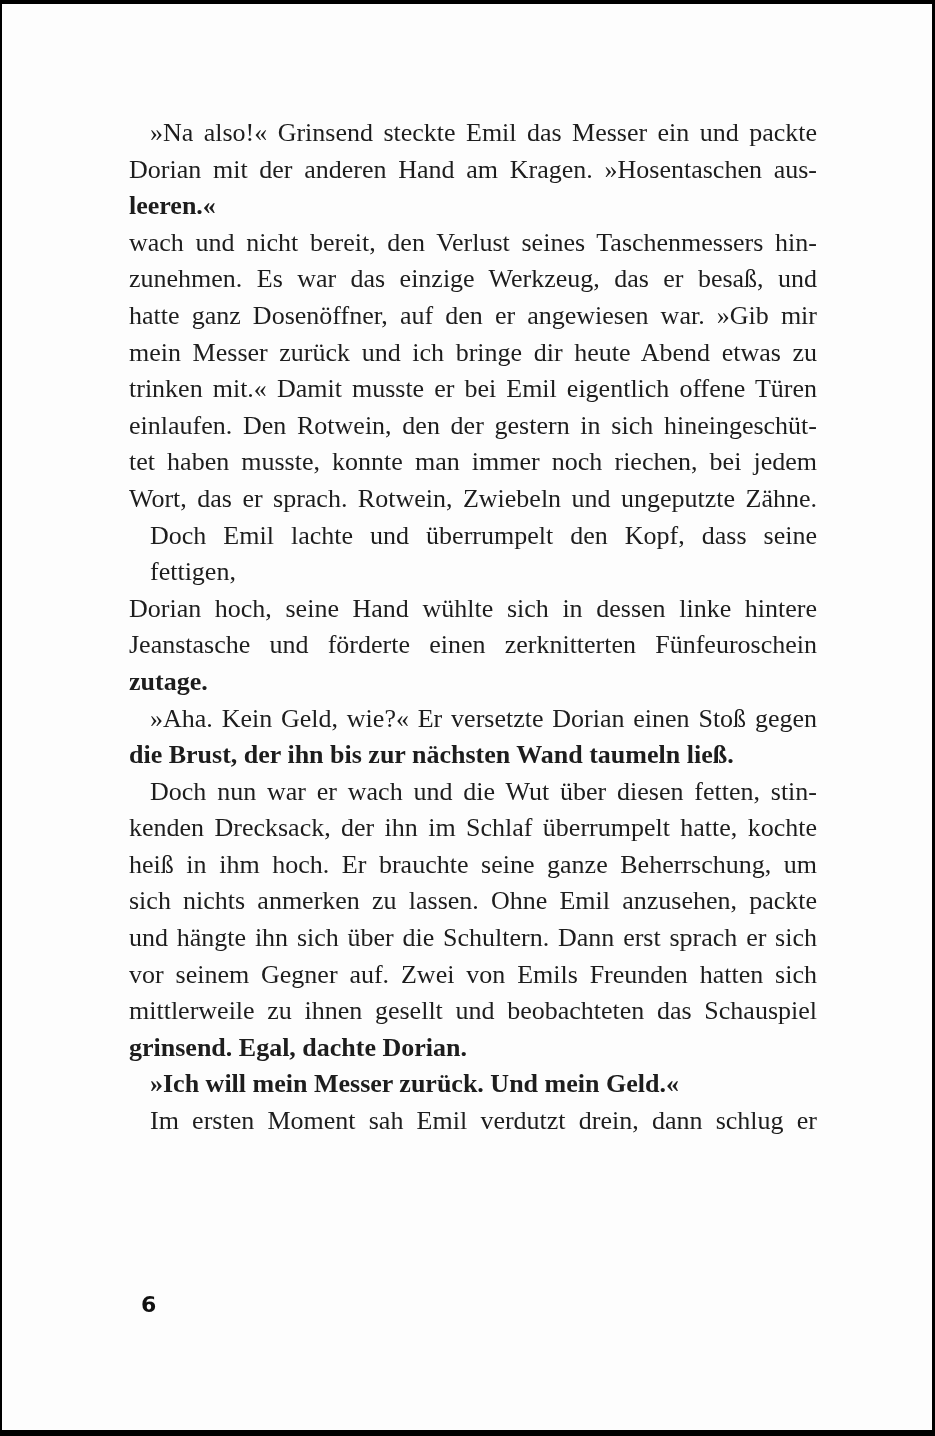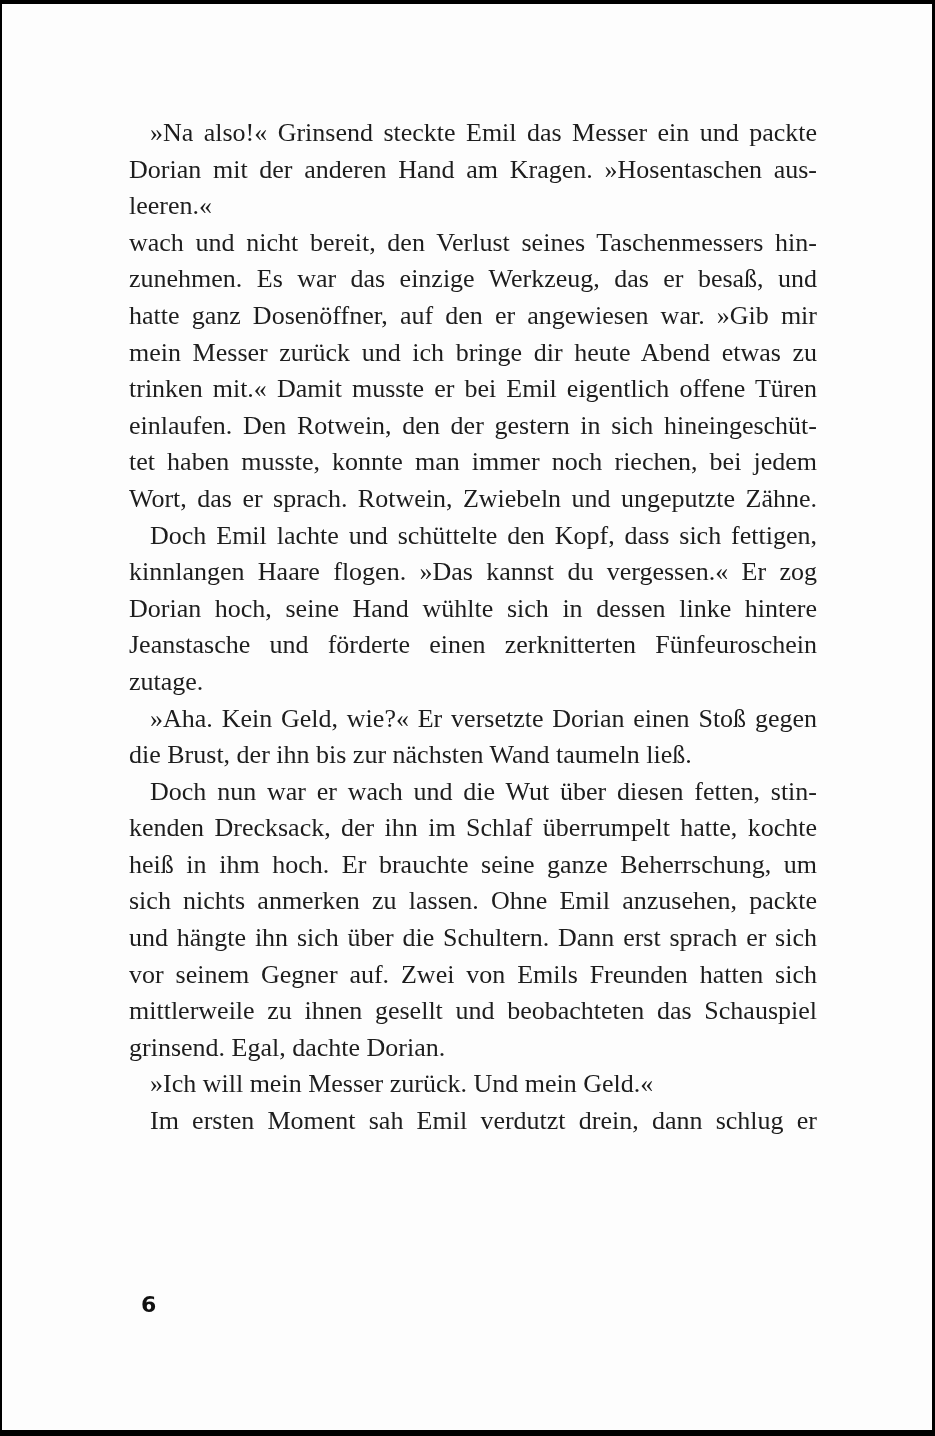--- a/index.html
+++ b/index.html
@@ -37,20 +37,21 @@
     text-align-last: justify;
     text-justify: inter-word;
     white-space: normal;
   }
   .line.first {
     padding-left: 21px;
   }
   .line.lastline {
     text-align: center;
     text-align-last: left;
+    font-weight: bold;
   }
   .page-number {
     position: absolute;
     left: 139px;
     top: 1288px;
     font-family: "DejaVu Sans", "Liberation Sans", sans-serif;
     font-weight: bold;
     font-size: 22px;
     color: #111111;
   }
@@ -69,22 +70,21 @@
         <div class="line">wach und nicht bereit, den Verlust seines Taschenmessers hin-</div>
         <div class="line">zunehmen. Es war das einzige Werkzeug, das er besaß, und</div>
         <div class="line">hatte ganz Dosenöffner, auf den er angewiesen war. »Gib mir</div>
         <div class="line">mein Messer zurück und ich bringe dir heute Abend etwas zu</div>
         <div class="line">trinken mit.« Damit musste er bei Emil eigentlich offene Türen</div>
         <div class="line">einlaufen. Den Rotwein, den der gestern in sich hineingeschüt-</div>
         <div class="line">tet haben musste, konnte man immer noch riechen, bei jedem</div>
         <div class="line">Wort, das er sprach. Rotwein, Zwiebeln und ungeputzte Zähne.</div>
       </div>
       <div class="para">
-        <div class="line first">Doch Emil lachte und schüttelte den Kopf, dass sich fettigen,</div>
-        <div class="line">kinnlangen Haare flogen. »Das kannst du vergessen.« Er zog</div>
+        <div class="line first">Doch Emil lachte und überrumpelt den Kopf, dass seine fettigen,</div>
         <div class="line">Dorian hoch, seine Hand wühlte sich in dessen linke hintere</div>
         <div class="line">Jeanstasche und förderte einen zerknitterten Fünfeuroschein</div>
         <div class="line lastline">zutage.</div>
       </div>
       <div class="para">
         <div class="line first">»Aha. Kein Geld, wie?« Er versetzte Dorian einen Stoß gegen</div>
         <div class="line lastline">die Brust, der ihn bis zur nächsten Wand taumeln ließ.</div>
       </div>
       <div class="para">
         <div class="line first">Doch nun war er wach und die Wut über diesen fetten, stin-</div>

